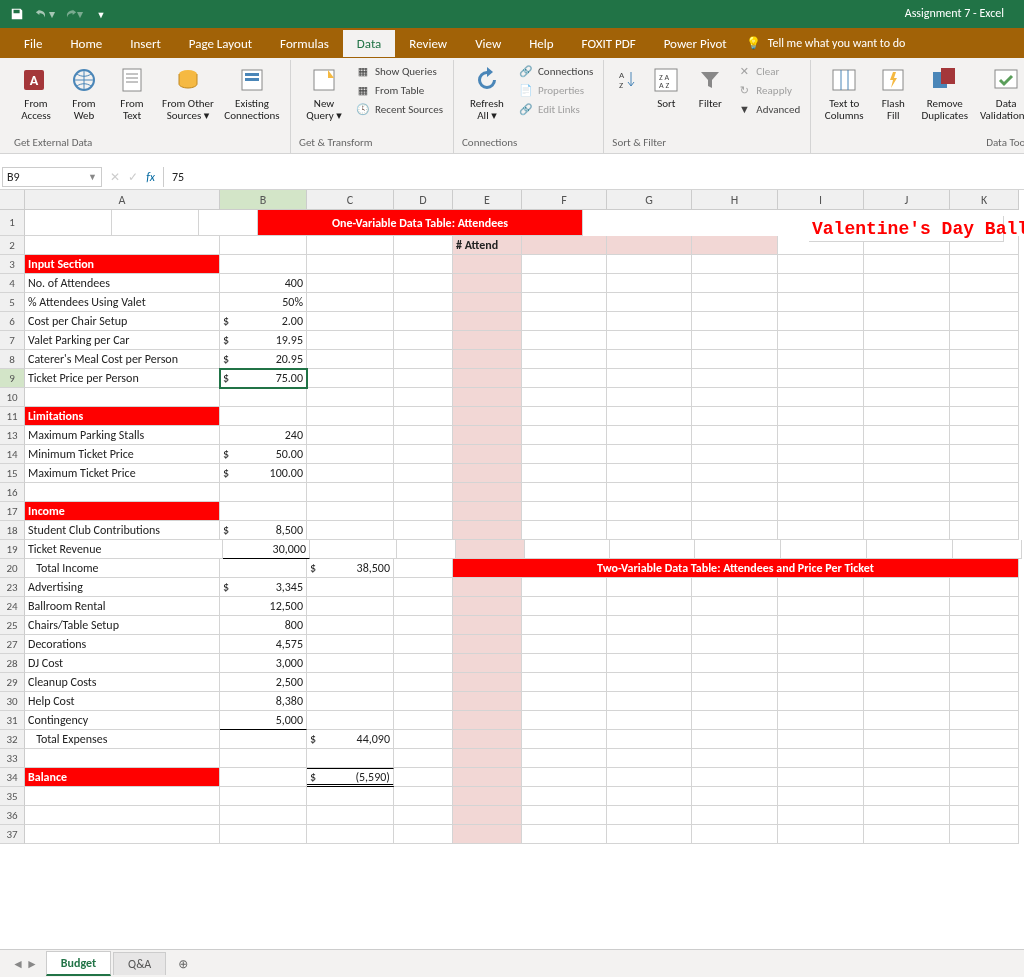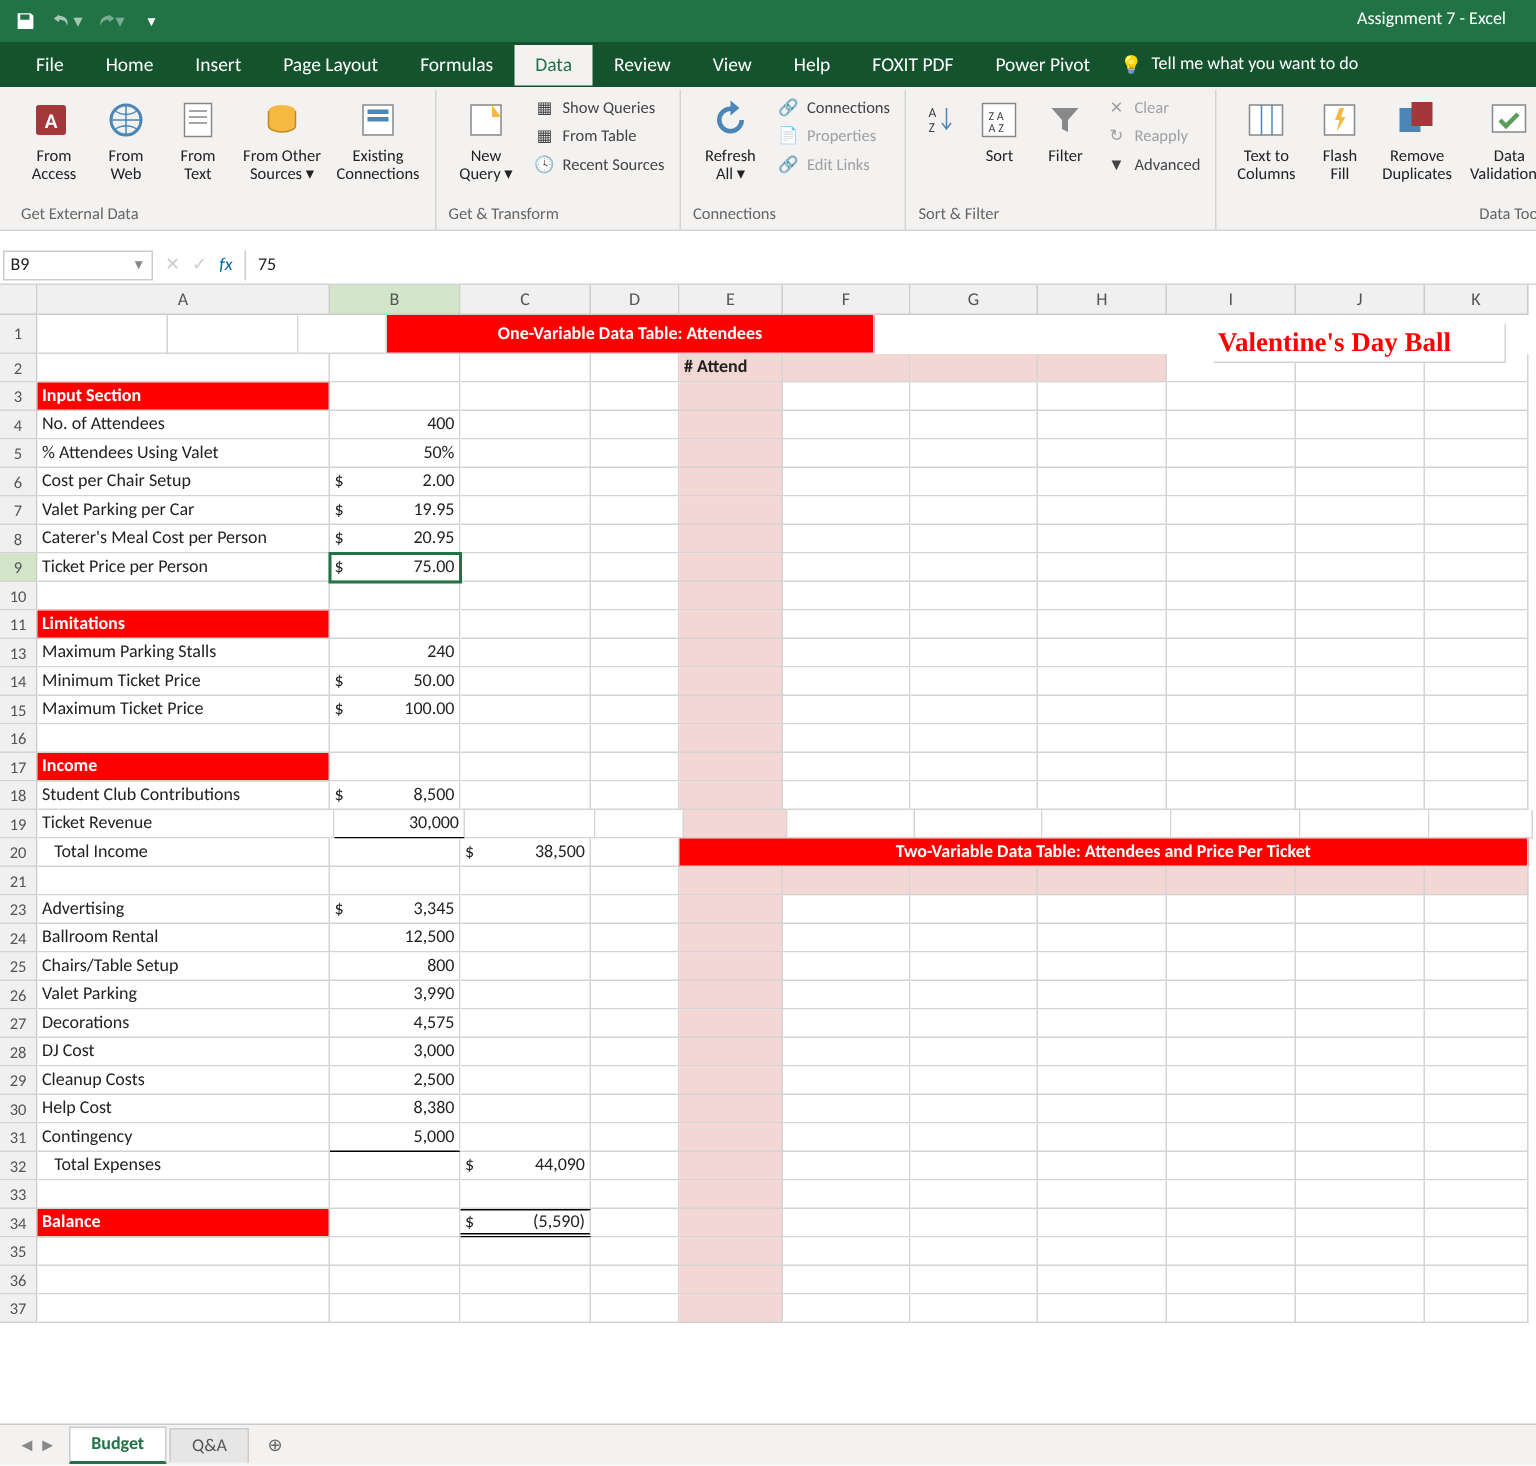--- a/index.html
+++ b/index.html
@@ -2,21 +2,21 @@
 <html><head>
 <meta charset="utf-8">
 <style>
 * { margin:0; padding:0; box-sizing:border-box; font-family:'Segoe UI',Calibri,Arial,sans-serif; }
 body { background:#fff; font-size:12px; color:#222; overflow:hidden; width:1024px; height:977px; position:relative;}
 .titlebar { background:#217346; height:28px; display:flex; align-items:center; color:#fff; padding:0 4px; position:relative;}
 .qat { display:flex; gap:2px; align-items:center;}
 .qat-btn { width:26px; height:24px; display:flex; align-items:center; justify-content:center; color:#fff; }
 .qat-btn svg { fill:#fff; }
 .title { position:absolute; right:20px; font-size:12px; top:6px;}
-.menubar { background:#14532d; height:30px; display:flex; align-items:center; padding-left:10px; }
+.menubar { background:#a16207; height:30px; display:flex; align-items:center; padding-left:10px; }
 .menu-item { color:#fff; padding:6px 14px; font-size:13px; cursor:pointer;}
 .menu-item.active { background:#f3f2f1; color:#217346; }
 .tellme { display:flex; align-items:center; color:#fff; margin-left:6px; gap:6px;}
 .ribbon { background:#f3f2f1; border-bottom:1px solid #d4d4d4; height:96px; display:flex; padding:2px 6px 0 6px; gap:0;}
 .rgroup { display:flex; flex-direction:column; border-right:1px solid #d4d4d4; padding:2px 8px; align-items:center; justify-content:space-between;}
 .rgroup-body { display:flex; gap:4px; align-items:flex-start; flex:1;}
 .rgroup-label { font-size:11px; color:#666; text-align:left; padding-bottom:2px; width:100%;}
 .big-btn { display:flex; flex-direction:column; align-items:center; justify-content:flex-start; width:44px; padding:2px; font-size:11px; text-align:center; gap:2px; line-height:1.1;}
 .big-btn .ic { width:32px; height:32px; display:flex; align-items:center; justify-content:center;}
 .small-col { display:flex; flex-direction:column; gap:1px;}
@@ -32,21 +32,21 @@
 .colh { background:#f0f0f0; border-right:1px solid #ccc; border-bottom:1px solid #ccc; font-size:12px; color:#555; display:flex; align-items:center; justify-content:center;}
 .colh.sel { background:#d3e5c8;}
 .rowh { width:25px; background:#f0f0f0; border-right:1px solid #ccc; border-bottom:1px solid #d4d4d4; font-size:11px; color:#555; display:flex; align-items:center; justify-content:center;}
 .rowh.sel { background:#d3e5c8;}
 .grid { position:relative;}
 .row { display:flex; height:19px;}
 .row.tall { height:26px;}
 .cell { border-right:1px solid #d4d4d4; border-bottom:1px solid #d4d4d4; padding:1px 3px; font-size:12px; display:flex; align-items:center; overflow:visible; white-space:nowrap; background:#fff;}
 .cell.redhdr { background:#ff0000; color:#fff; font-weight:bold;}
 .cell.pink { background:#f2d7d5;}
-.cell.title { color:#ff0000; font-weight:bold; font-size:18px; font-family:Liberation Serif, serif;}
+.cell.title { color:#ff0000; font-weight:bold; font-size:18px; font-family:Liberation Mono, monospace;}
 .cell.r { justify-content:flex-end;}
 .cell.c { justify-content:center;}
 .cell.bold { font-weight:bold;}
 .cell.selected { outline:2px solid #217346; outline-offset:-1px; background:#fff; z-index:5; position:relative;}
 .ubot { border-bottom:1px solid #000 !important;}
 .utop { border-top:1px solid #000;}
 .udbl { border-bottom:3px double #000 !important;}
 .sheet-tabs { height:28px; border-top:1px solid #ccc; display:flex; align-items:center; background:#f3f2f1; padding-left:6px; gap:2px; position:absolute; bottom:0; left:0; right:0;}
 .tab-nav { display:flex; gap:2px; padding:0 6px; color:#888;}
 .sheet-tab { padding:4px 14px; font-size:12px; background:#fff; border:1px solid #ccc; border-bottom:none; cursor:pointer;}
@@ -617,34 +617,20 @@
         <div class="cell r" style="width: 87px;">
           <div class="dol">
             <span>$</span>
             <span>38,500</span>
           </div>
         </div>
         <div class="cell " style="width: 59px;"></div>
         <div class="cell redhdr c" style="width: 69px;;width:566px;justify-content:center">Two-Variable Data Table: Attendees and Price Per Ticket</div>
       </div>
       <div class="row">
-        <div class="rowh">21</div>
-        <div class="cell " style="width: 195px;"></div>
-        <div class="cell " style="width: 87px;"></div>
-        <div class="cell " style="width: 87px;"></div>
-        <div class="cell " style="width: 59px;"></div>
-        <div class="cell pink" style="width: 69px;"></div>
-        <div class="cell pink" style="width: 85px;"></div>
-        <div class="cell pink" style="width: 85px;"></div>
-        <div class="cell pink" style="width: 86px;"></div>
-        <div class="cell pink" style="width: 86px;"></div>
-        <div class="cell pink" style="width: 86px;"></div>
-        <div class="cell pink" style="width: 69px;"></div>
-      </div>
-      <div class="row">
         <div class="rowh">23</div>
         <div class="cell " style="width: 195px;">Advertising</div>
         <div class="cell r" style="width: 87px;">
           <div class="dol">
             <span>$</span>
             <span>3,345</span>
           </div>
         </div>
         <div class="cell " style="width: 87px;"></div>
         <div class="cell " style="width: 59px;"></div>
@@ -667,34 +653,20 @@
         <div class="cell " style="width: 85px;"></div>
         <div class="cell " style="width: 86px;"></div>
         <div class="cell " style="width: 86px;"></div>
         <div class="cell " style="width: 86px;"></div>
         <div class="cell " style="width: 69px;"></div>
       </div>
       <div class="row">
         <div class="rowh">25</div>
         <div class="cell " style="width: 195px;">Chairs/Table Setup</div>
         <div class="cell r" style="width: 87px;">800</div>
-        <div class="cell " style="width: 87px;"></div>
-        <div class="cell " style="width: 59px;"></div>
-        <div class="cell pink" style="width: 69px;"></div>
-        <div class="cell " style="width: 85px;"></div>
-        <div class="cell " style="width: 85px;"></div>
-        <div class="cell " style="width: 86px;"></div>
-        <div class="cell " style="width: 86px;"></div>
-        <div class="cell " style="width: 86px;"></div>
-        <div class="cell " style="width: 69px;"></div>
-      </div>
-      <div class="row">
-        <div class="rowh">26</div>
-        <div class="cell " style="width: 195px;">Valet Parking</div>
-        <div class="cell r" style="width: 87px;">3,990</div>
         <div class="cell " style="width: 87px;"></div>
         <div class="cell " style="width: 59px;"></div>
         <div class="cell pink" style="width: 69px;"></div>
         <div class="cell " style="width: 85px;"></div>
         <div class="cell " style="width: 85px;"></div>
         <div class="cell " style="width: 86px;"></div>
         <div class="cell " style="width: 86px;"></div>
         <div class="cell " style="width: 86px;"></div>
         <div class="cell " style="width: 69px;"></div>
       </div>

